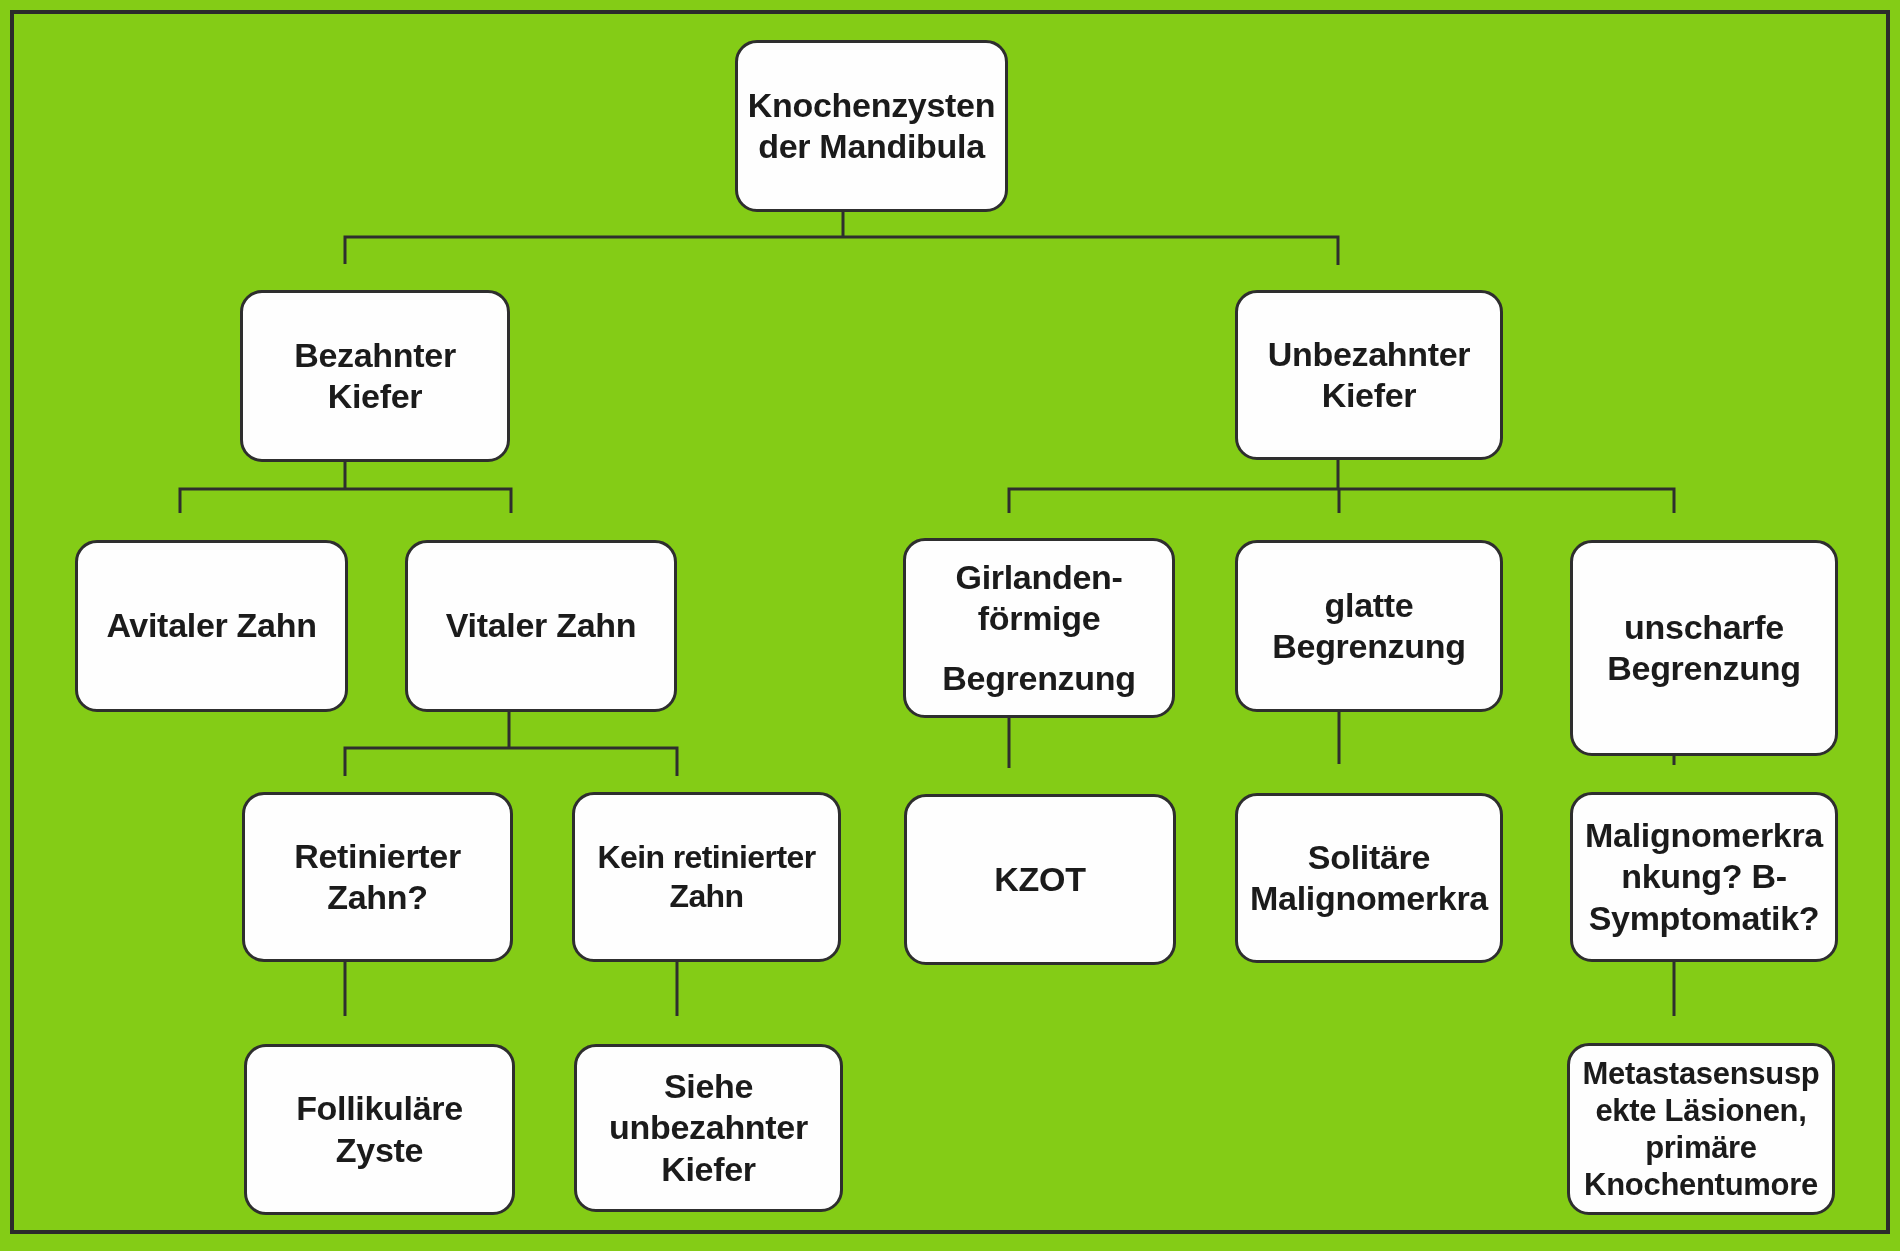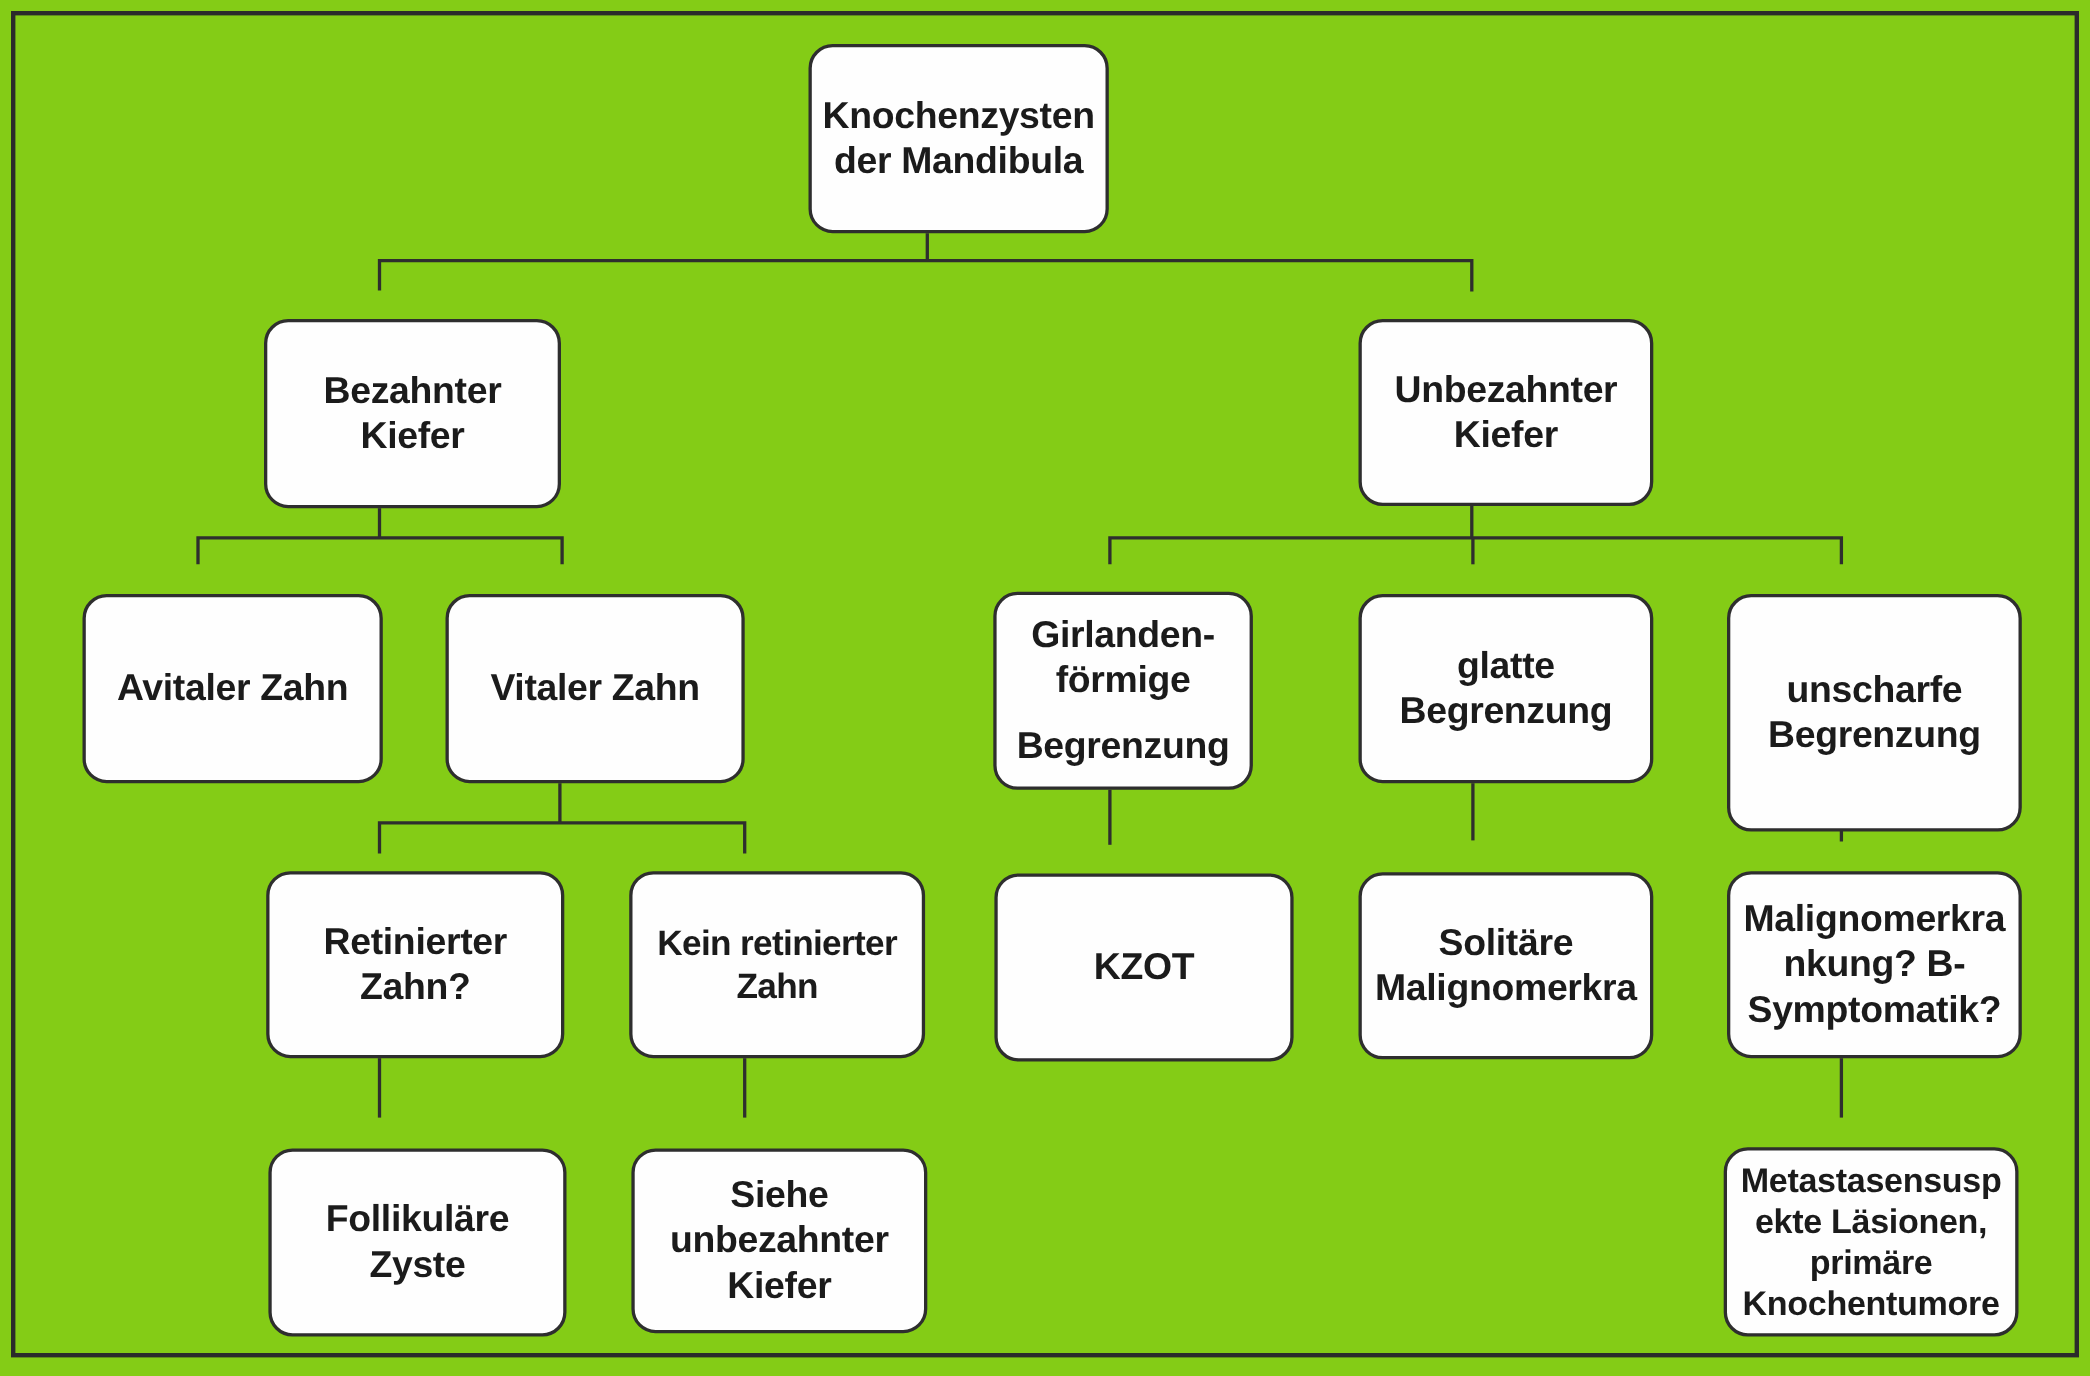--- a/index.html
+++ b/index.html
@@ -77,21 +77,21 @@
   <div class="node" style="left:240px;top:290px;width:270px;height:172px;">Bezahnter
 Kiefer</div>
 
   <div class="node" style="left:1235px;top:290px;width:268px;height:170px;">Unbezahnter
 Kiefer</div>
 
   <div class="node" style="left:75px;top:540px;width:273px;height:172px;">Avitaler Zahn</div>
 
   <div class="node" style="left:405px;top:540px;width:272px;height:172px;">Vitaler Zahn</div>
 
-  <div class="node" style="left:903px;top:538px;width:236px;height:180px;">
+  <div class="node" style="left:903px;top:538px;width:272px;height:180px;">
     <div>Girlanden-
 förmige</div>
     <div class="para-gap">Begrenzung</div>
   </div>
 
   <div class="node" style="left:1235px;top:540px;width:268px;height:172px;">glatte
 Begrenzung</div>
 
   <div class="node" style="left:1570px;top:540px;width:268px;height:216px;">unscharfe
 Begrenzung</div>

